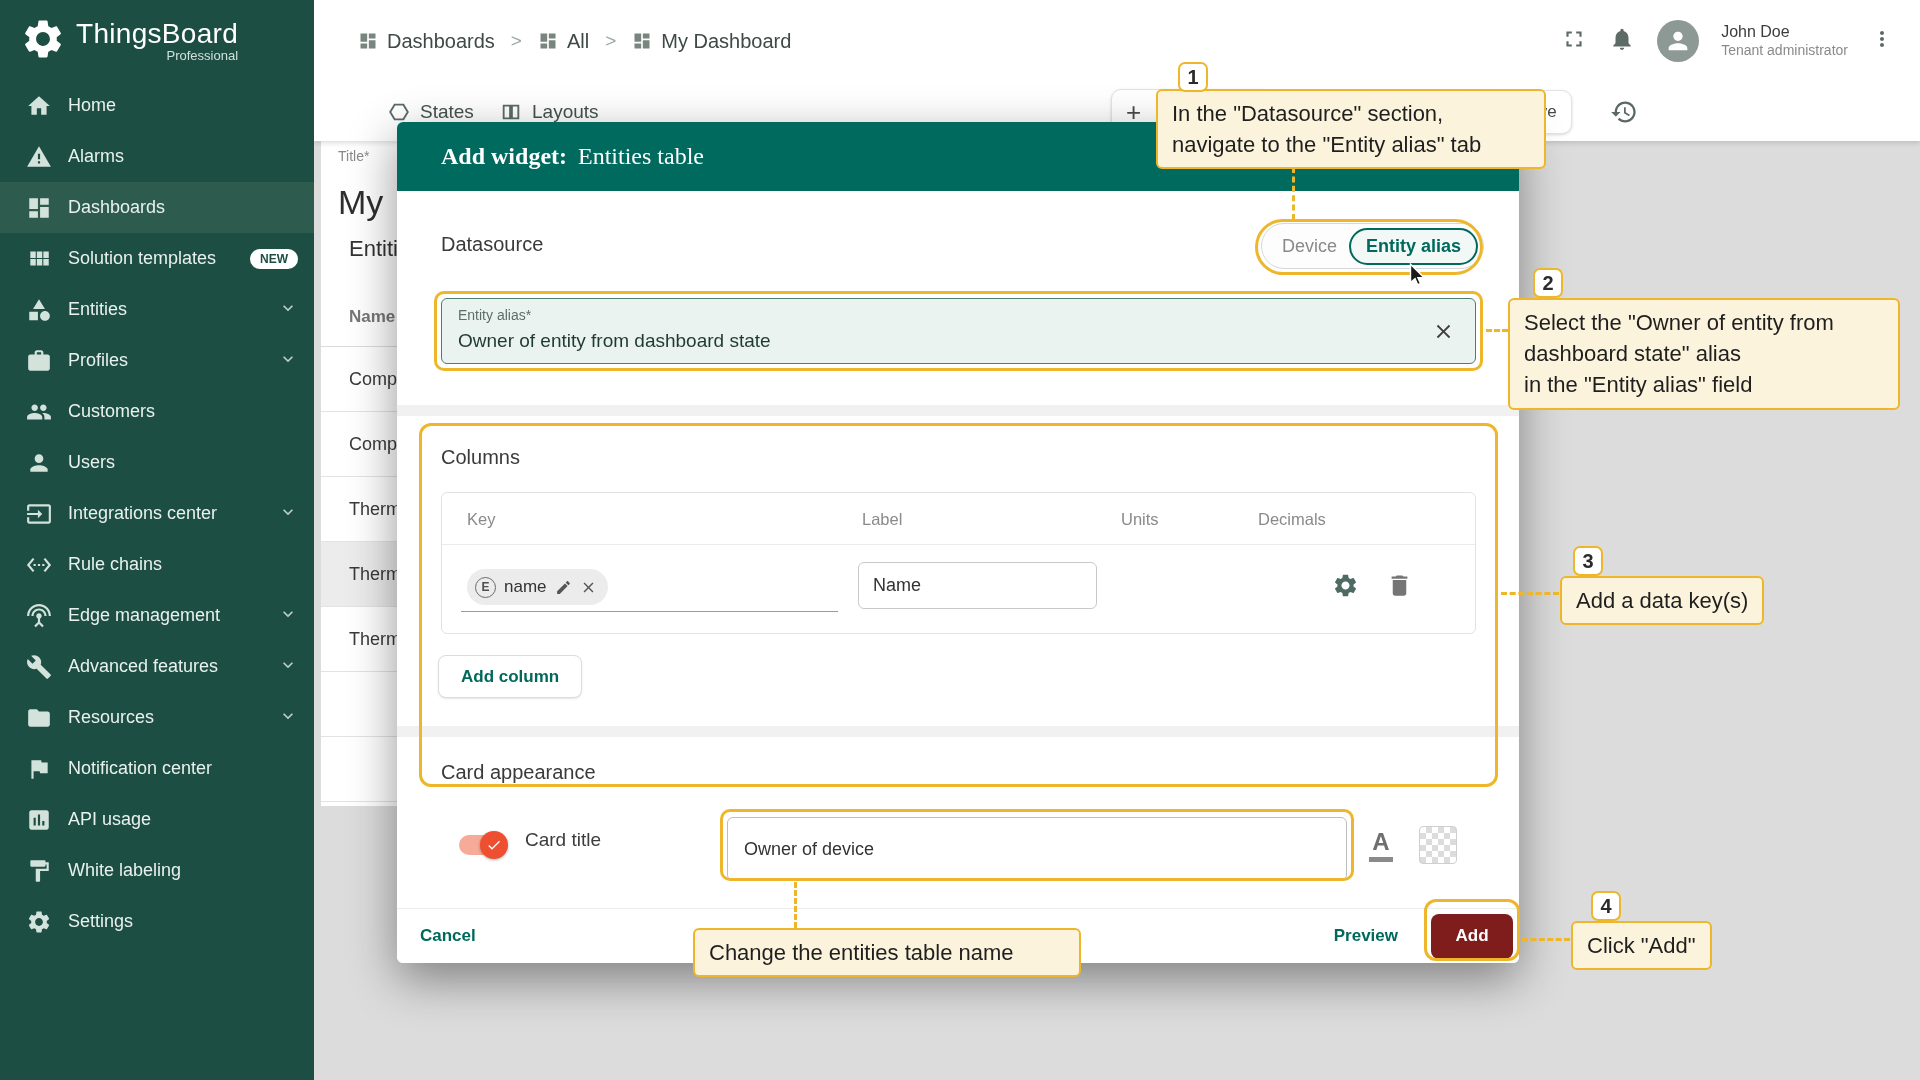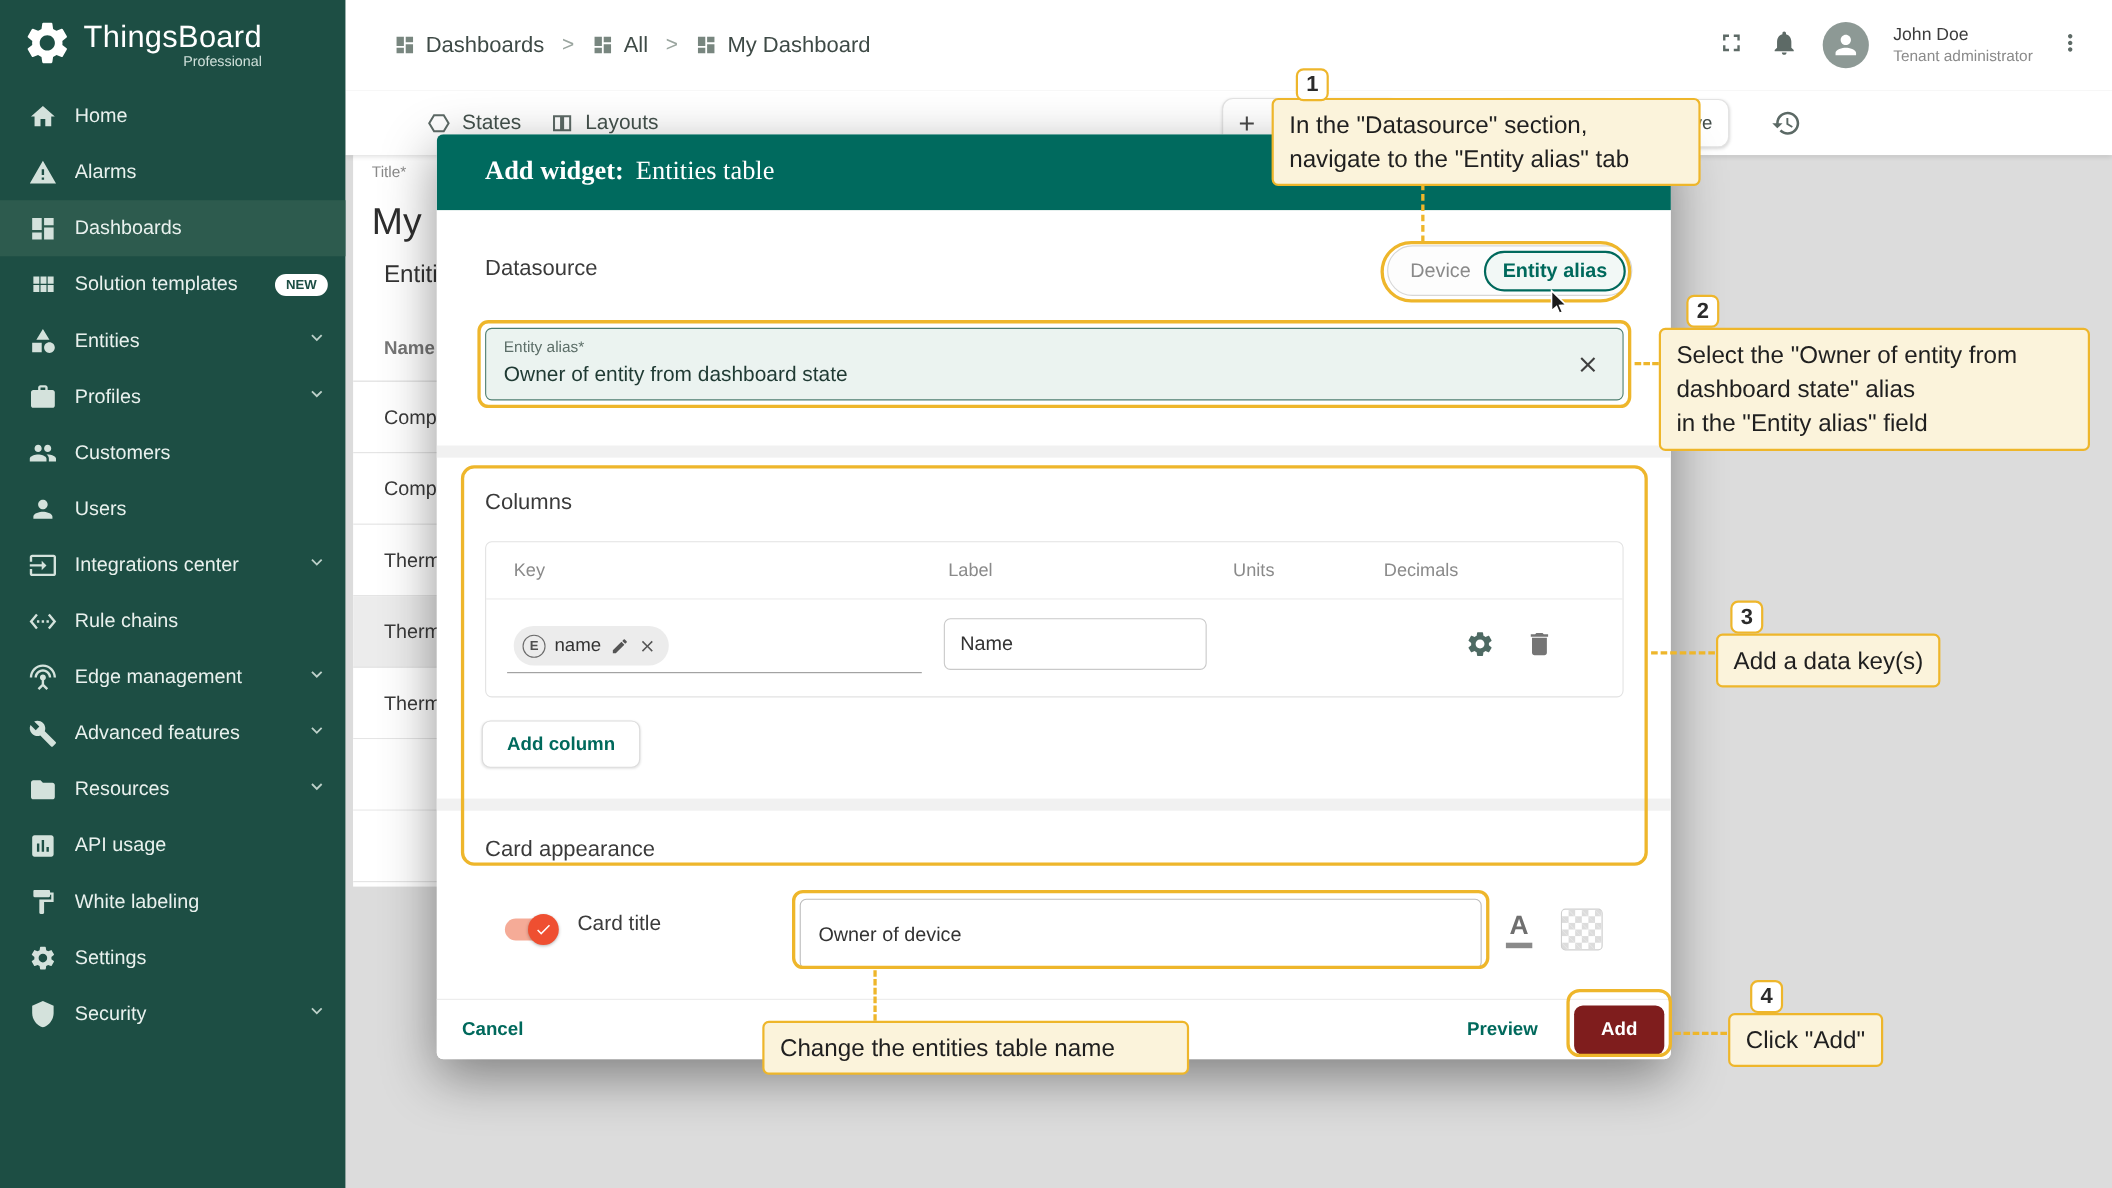--- a/index.html
+++ b/index.html
@@ -274,44 +274,41 @@
         <span class="nico"><svg viewBox="0 0 24 24">
               <path d="M10 4H4c-1.1 0-1.99.9-1.99 2L2 18c0 1.1.9 2 2 2h16c1.1 0 2-.9 2-2V8c0-1.1-.9-2-2-2h-8l-2-2z"></path>
             </svg></span>
         <span class="nlbl">Resources</span>
         <span class="nchev"><svg viewBox="0 0 24 24">
               <path d="M7.41 8.59 12 13.17l4.59-4.58L18 10l-6 6-6-6z"></path>
             </svg></span>
       </div>
       <div class="ni">
         <span class="nico"><svg viewBox="0 0 24 24">
+              <path d="M14.4 6 14 4H5v17h2v-7h5.6l.4 2h7V6z"></path>
+            </svg></span>
+        <span class="nlbl">Notification center</span>
+      </div>
+      <div class="ni">
+        <span class="nico"><svg viewBox="0 0 24 24">
               <path d="M19 3H5c-1.1 0-2 .9-2 2v14c0 1.1.9 2 2 2h14c1.1 0 2-.9 2-2V5c0-1.1-.9-2-2-2zM9 17H7v-7h2v7zm4 0h-2V7h2v10zm4 0h-2v-4h2v4z"></path>
             </svg></span>
         <span class="nlbl">API usage</span>
       </div>
       <div class="ni">
         <span class="nico"><svg viewBox="0 0 24 24">
               <path d="M18 4V3c0-.55-.45-1-1-1H5c-.55 0-1 .45-1 1v4c0 .55.45 1 1 1h12c.55 0 1-.45 1-1V6h1v4H9v11c0 .55.45 1 1 1h2c.55 0 1-.45 1-1v-9h8V4h-3z"></path>
             </svg></span>
         <span class="nlbl">White labeling</span>
       </div>
       <div class="ni">
         <span class="nico"><svg viewBox="0 0 24 24">
               <path d="M19.14 12.94c.04-.3.06-.61.06-.94 0-.32-.02-.64-.07-.94l2.03-1.58c.18-.14.23-.41.12-.61l-1.92-3.32c-.12-.22-.37-.29-.59-.22l-2.39.96c-.5-.38-1.03-.7-1.62-.94l-.36-2.54c-.04-.24-.24-.41-.48-.41h-3.84c-.24 0-.43.17-.47.41l-.36 2.54c-.59.24-1.13.57-1.62.94l-2.39-.96c-.22-.08-.47 0-.59.22L2.74 8.87c-.12.21-.08.47.12.61l2.03 1.58c-.05.3-.09.63-.09.94s.02.64.07.94l-2.03 1.58c-.18.14-.23.41-.12.61l1.92 3.32c.12.22.37.29.59.22l2.39-.96c.5.38 1.03.7 1.62.94l.36 2.54c.05.24.24.41.48.41h3.84c.24 0 .44-.17.47-.41l.36-2.54c.59-.24 1.13-.56 1.62-.94l2.39.96c.22.08.47 0 .59-.22l1.92-3.32c.12-.22.07-.47-.12-.61l-2.01-1.58zM12 15.6c-1.98 0-3.6-1.62-3.6-3.6s1.62-3.6 3.6-3.6 3.6 1.62 3.6 3.6-1.62 3.6-3.6 3.6z"></path>
             </svg></span>
         <span class="nlbl">Settings</span>
-      </div>
-      <div class="ni">
-        <span class="nico"><svg viewBox="0 0 24 24">
-              <path d="M12 1 3 5v6c0 5.55 3.84 10.74 9 12 5.16-1.26 9-6.45 9-12V5l-9-4z"></path>
-            </svg></span>
-        <span class="nlbl">Security</span>
-        <span class="nchev"><svg viewBox="0 0 24 24">
-              <path d="M7.41 8.59 12 13.17l4.59-4.58L18 10l-6 6-6-6z"></path>
-            </svg></span>
       </div>
     </div>
   </div>
 
   <div class="header">
     <div class="crumbs">
       <span class="crumb">
         <svg viewBox="0 0 24 24">
             <path d="M3 13h8V3H3v10zm0 8h8v-6H3v6zm10 0h8V11h-8v10zm0-18v6h8V3h-8z"></path>
           </svg>

